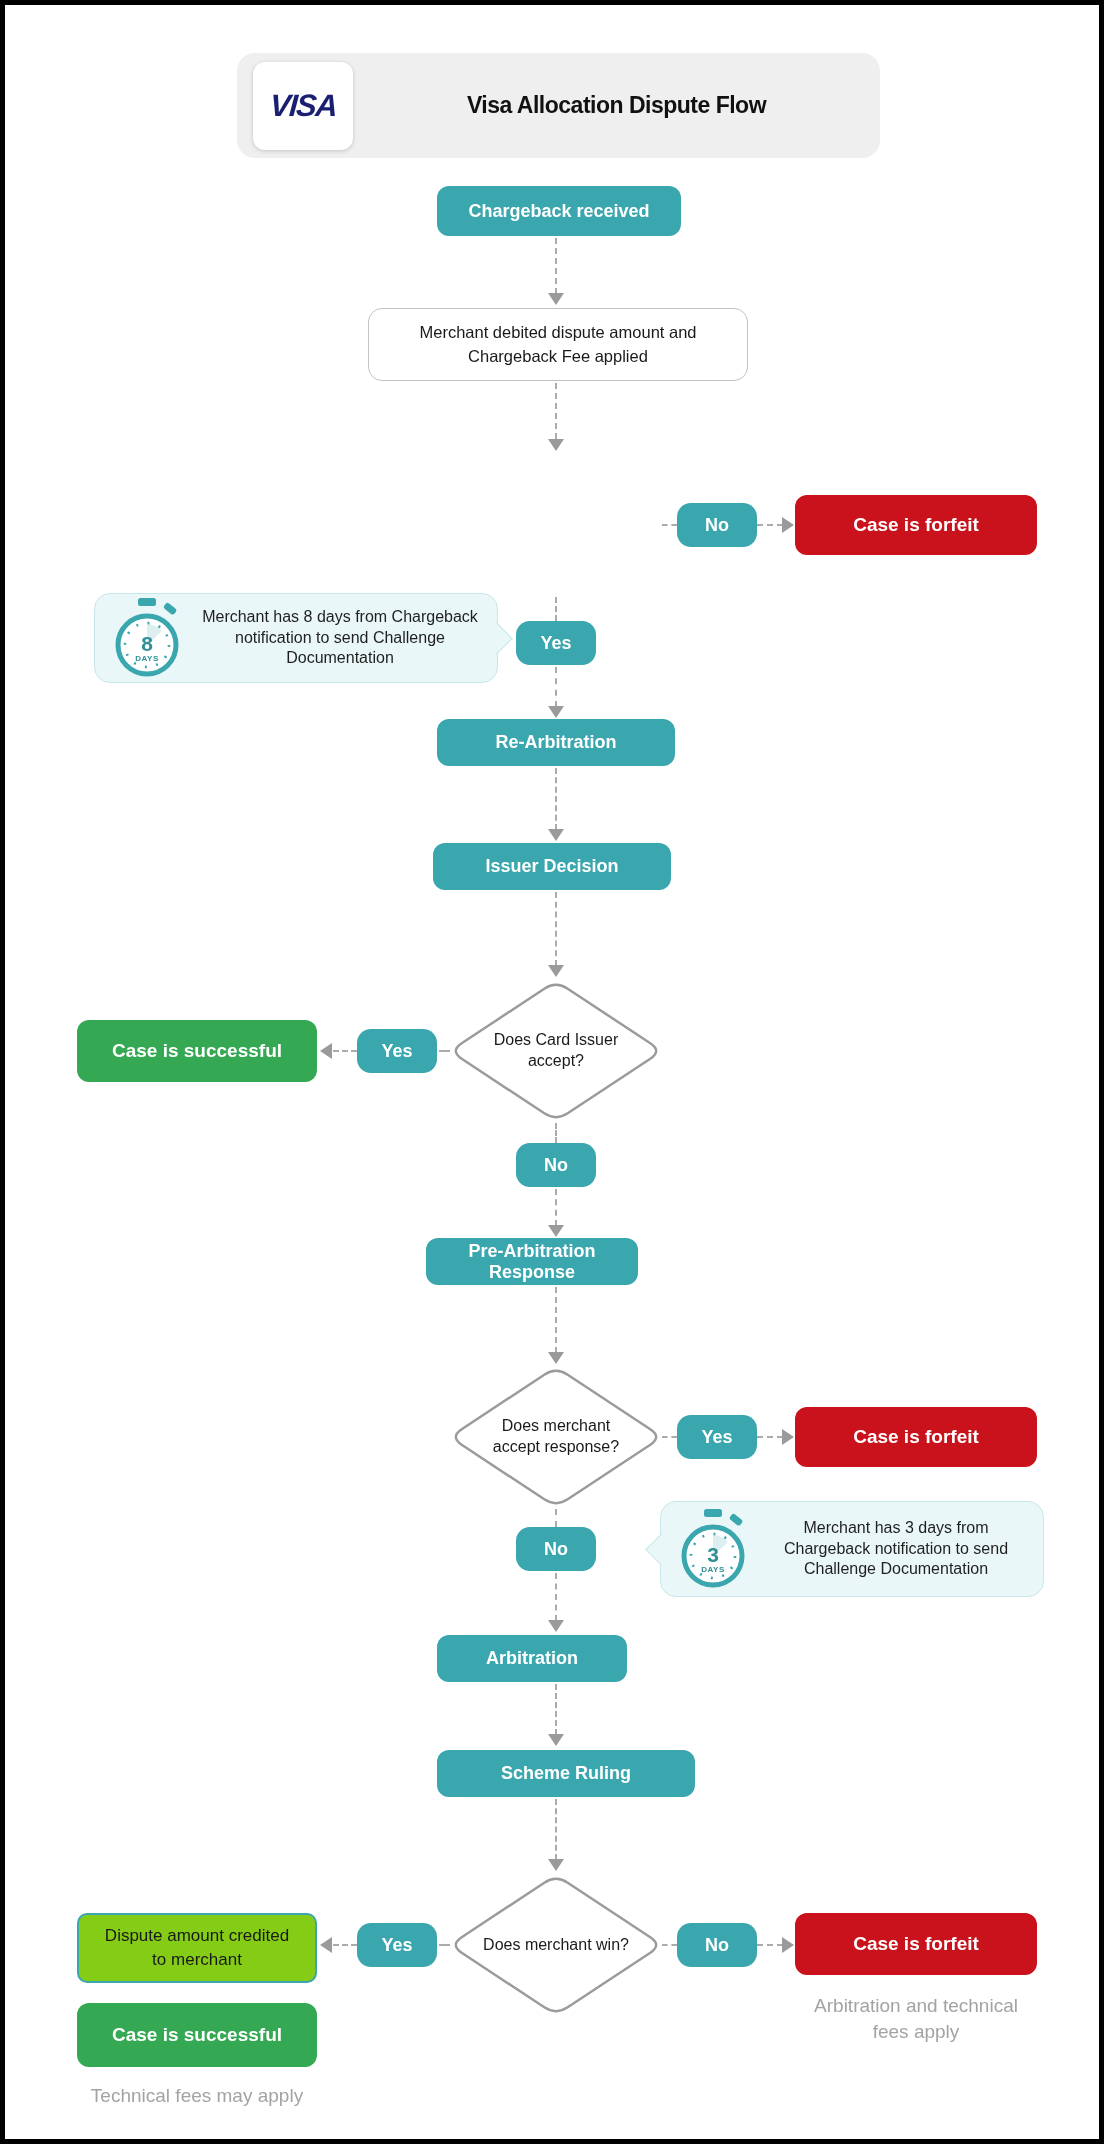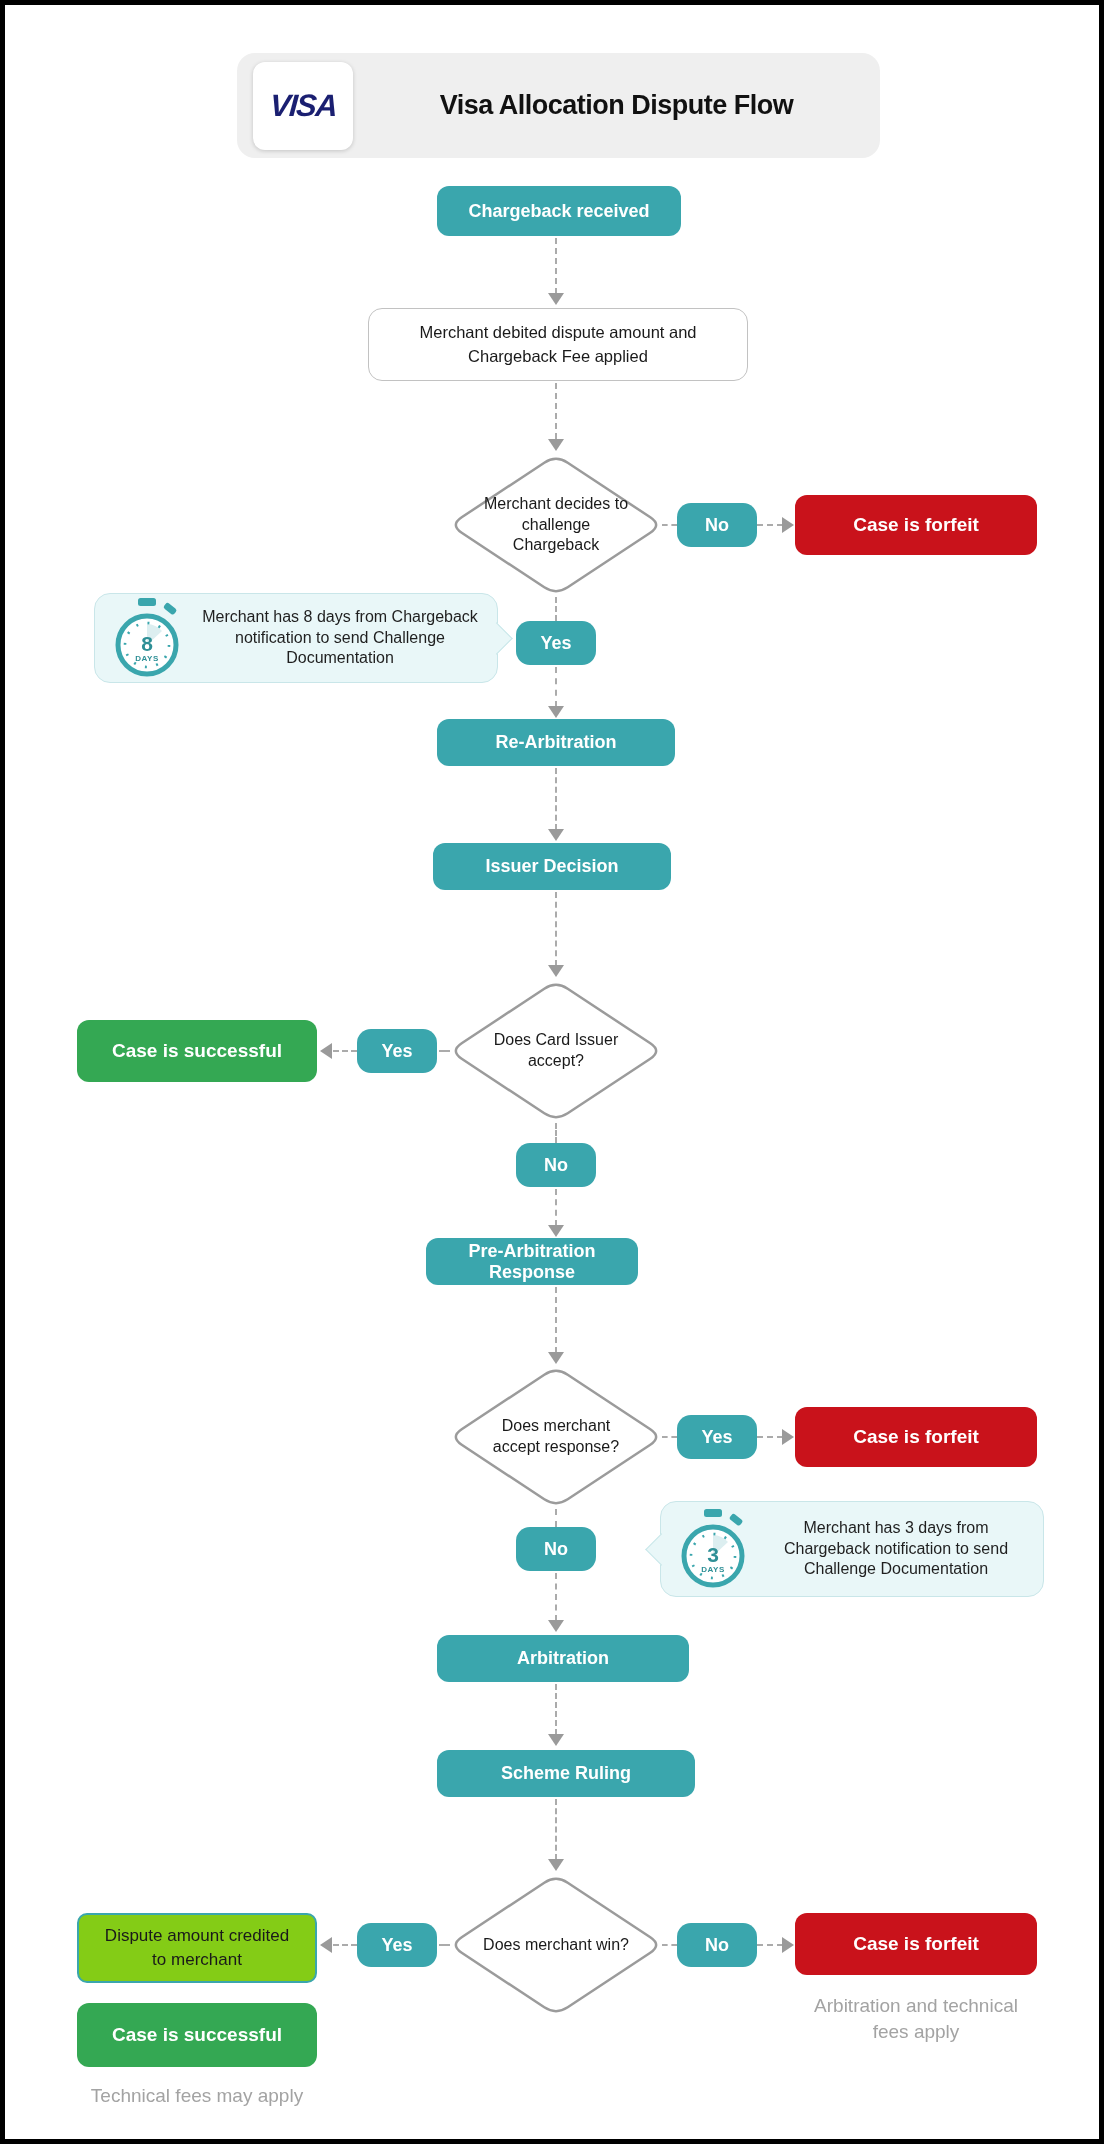--- a/index.html
+++ b/index.html
@@ -8,21 +8,21 @@
     background:#fff;border:5px solid #000;overflow:hidden;
     font-family:"Liberation Sans","DejaVu Sans",sans-serif;color:#1a1a1a;
   }
   .abs{position:absolute;}
   
   .header{left:232px;top:48px;width:643px;height:105px;background:#EFEFEF;border-radius:18px;
     display:flex;align-items:center;padding-left:16px;box-sizing:border-box;}
   .logo-card{width:100px;height:88px;background:#fff;border-radius:12px;
     box-shadow:0 1px 4px rgba(0,0,0,.18);display:flex;align-items:center;justify-content:center;}
   .visa-word{font-size:31px;font-weight:800;font-style:italic;color:#1A1F71;letter-spacing:-1.5px;transform:skewX(-4deg);}
-  .hdr-title{flex:1;text-align:center;font-size:27px;font-weight:800;color:#111;letter-spacing:-.5px;}
+  .hdr-title{flex:1;text-align:center;font-size:23px;font-weight:800;color:#111;letter-spacing:-.5px;}
   
   .proc{background:#3AA6AD;color:#fff;font-weight:700;font-size:18px;border-radius:12px;
     display:flex;align-items:center;justify-content:center;text-align:center;}
   .mini{background:#3AA6AD;color:#fff;font-weight:700;font-size:18px;border-radius:14px;
     width:80px;height:44px;display:flex;align-items:center;justify-content:center;}
   .plainbox{background:#fff;border:1.5px solid #C2C2C2;border-radius:14px;font-size:16.5px;line-height:1.4;
     display:flex;align-items:center;justify-content:center;text-align:center;padding:0 18px;box-sizing:border-box;}
   .tealbox{background:#84cc16;border:2px solid #3AA6AD;border-radius:10px;font-size:17px;line-height:1.4;
     display:flex;align-items:center;justify-content:center;text-align:center;padding:0 20px;box-sizing:border-box;}
   .out-red{background:#C9121B;color:#fff;font-weight:700;font-size:19px;border-radius:12px;
@@ -68,26 +68,20 @@
   <div class="abs proc" style="left:432px;top:181px;width:244px;height:50px;">Chargeback received</div>
 
   <div class="abs vdash" style="left:550px;top:233px;height:56px;"></div>
   <div class="abs arr-down" style="left:543px;top:288px;"></div>
 
   <div class="abs plainbox" style="left:363px;top:303px;width:380px;height:73px;">Merchant debited dispute amount and Chargeback Fee applied</div>
 
   <div class="abs vdash" style="left:550px;top:378px;height:56px;"></div>
   <div class="abs arr-down" style="left:543px;top:434px;"></div>
 
-  <div class="abs diamond" style="left:445px;top:450px;">
-    <svg width="212" height="140" viewBox="0 0 212 140">
-      <path d="M 94.3 7.7 Q 106 0 117.7 7.7 L 200.3 62.3 Q 212 70 200.3 77.7 L 117.7 132.3 Q 106 140 94.3 132.3 L 11.7 77.7 Q 0 70 11.7 62.3 Z" fill="#ffffff" stroke="#9B9B9B" stroke-width="2.5"></path>
-    </svg>
-    <div class="dlabel">Merchant decides to challenge Chargeback</div>
-  </div>
 
   <div class="abs hdash" style="left:657px;top:519px;width:15px;"></div>
   <div class="abs mini" style="left:672px;top:498px;">No</div>
   <div class="abs hdash" style="left:752px;top:519px;width:26px;"></div>
   <div class="abs arr-right" style="left:777px;top:512px;"></div>
   <div class="abs out-red" style="left:790px;top:490px;width:242px;height:60px;">Case is forfeit</div>
 
   <div class="abs callout" style="left:89px;top:588px;width:404px;height:90px;">
     <div class="stopwatch">
       <svg width="76" height="82" viewBox="0 0 76 82">
@@ -166,21 +160,21 @@
         <text x="38" y="64" text-anchor="middle" font-size="8" font-weight="bold" letter-spacing="0.5" fill="#2E8F96">DAYS</text>
       </svg>
     </div>
     <div class="callout-text">Merchant has 3 days from Chargeback notification to send Challenge Documentation</div>
     <div class="tip-l"></div>
   </div>
 
   <div class="abs vdash" style="left:550px;top:1568px;height:48px;"></div>
   <div class="abs arr-down" style="left:543px;top:1615px;"></div>
 
-  <div class="abs proc" style="left:432px;top:1630px;width:252px;height:47px;">Arbitration</div>
+  <div class="abs proc" style="left:432px;top:1630px;width:190px;height:47px;">Arbitration</div>
   <div class="abs vdash" style="left:550px;top:1679px;height:51px;"></div>
   <div class="abs arr-down" style="left:543px;top:1729px;"></div>
   <div class="abs proc" style="left:432px;top:1745px;width:258px;height:47px;">Scheme Ruling</div>
   <div class="abs vdash" style="left:550px;top:1794px;height:61px;"></div>
   <div class="abs arr-down" style="left:543px;top:1854px;"></div>
 
   <div class="abs diamond" style="left:445px;top:1870px;">
     <svg width="212" height="140" viewBox="0 0 212 140">
       <path d="M 94.3 7.7 Q 106 0 117.7 7.7 L 200.3 62.3 Q 212 70 200.3 77.7 L 117.7 132.3 Q 106 140 94.3 132.3 L 11.7 77.7 Q 0 70 11.7 62.3 Z" fill="#ffffff" stroke="#9B9B9B" stroke-width="2.5"></path>
     </svg>

